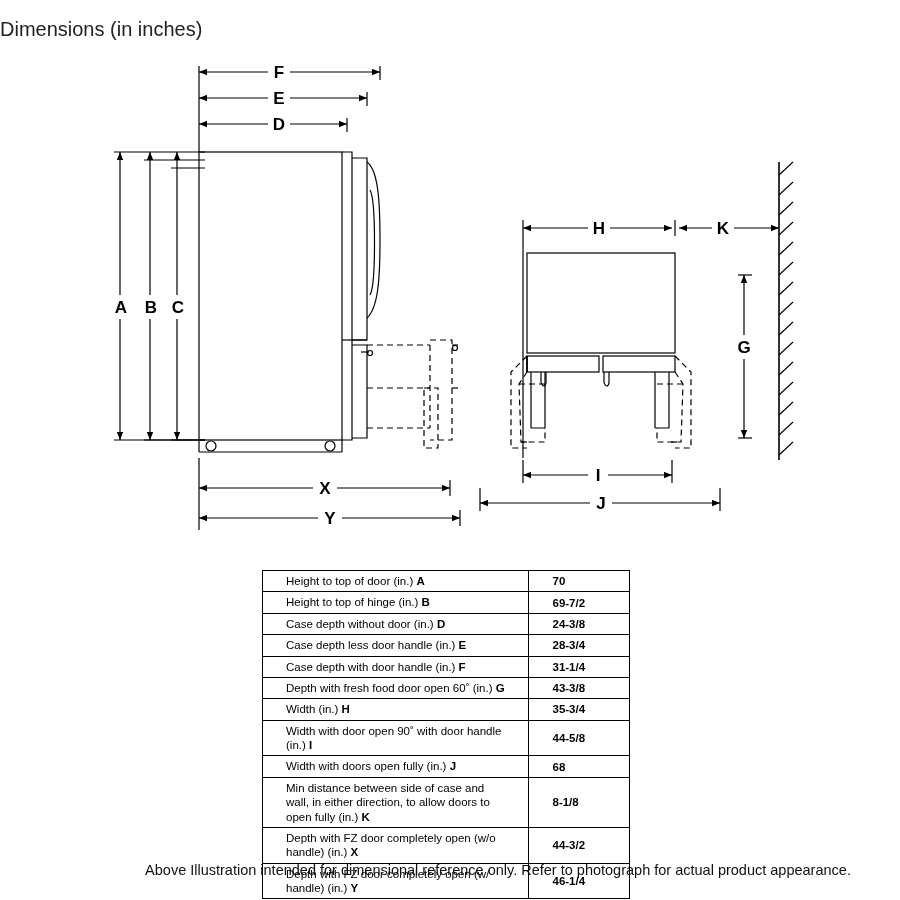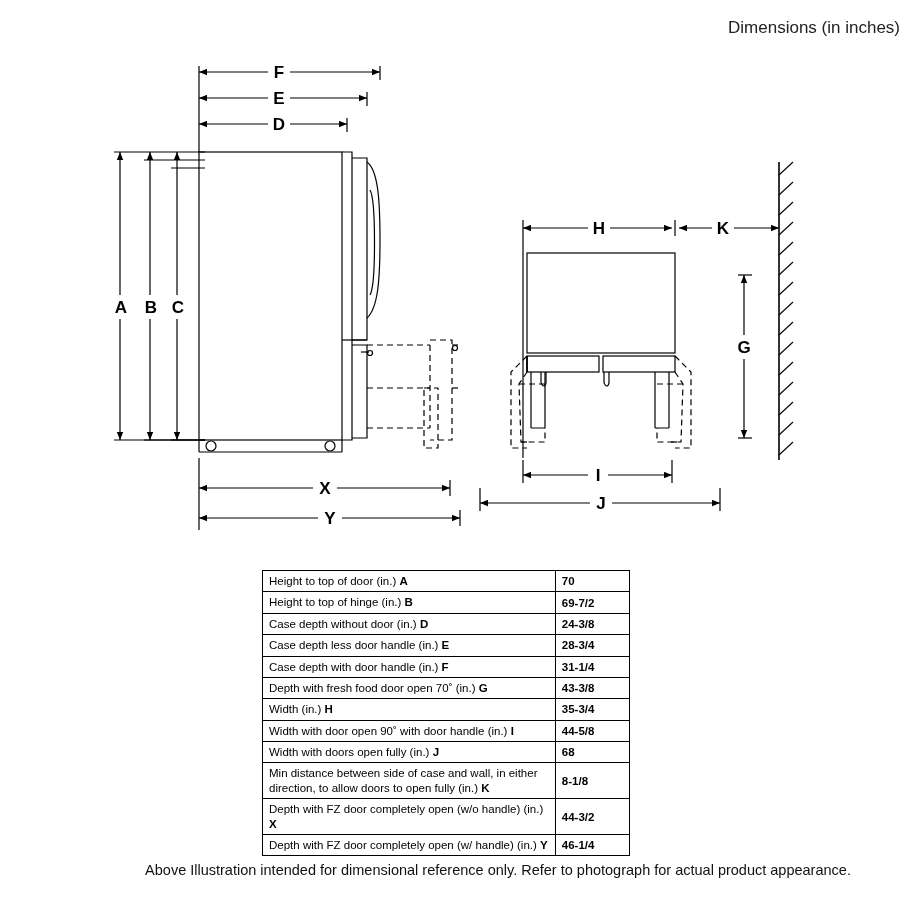--- a/index.html
+++ b/index.html
@@ -18,22 +18,22 @@
   #page {
     position: relative;
     width: 900px;
     height: 900px;
   }
   .title {
     position: absolute;
     top: 18px;
     left: 0;
     width: 900px;
-    text-align: right;
-    font-size: 17px;
+    text-align: left;
+    font-size: 20px;
     color: #222;
   }
   .footer {
     position: absolute;
     bottom: 22px;
     left: 0;
     width: 900px;
     text-align: center;
     font-size: 14.5px;
     color: #111;
@@ -54,21 +54,21 @@
   .spec-table {
     position: absolute;
     left: 262px;
     top: 570px;
     width: 368px;
     border-collapse: collapse;
     font-size: 11.5px;
   }
   .spec-table td {
     border: 1px solid #000;
-    padding: 3px 6px;
+    padding: 3px 23px;
     vertical-align: middle;
   }
   .spec-table td.desc {
     width: 302px;
     line-height: 1.25;
   }
   .spec-table td.val {
     text-align: left;
     font-weight: bold;
     width: 64px;
@@ -266,21 +266,21 @@
       </tr>
       <tr>
         <td class="desc"><span>Case depth less door handle (in.)</span> <b>E</b></td>
         <td class="val">28-3/4</td>
       </tr>
       <tr>
         <td class="desc"><span>Case depth with door handle (in.)</span> <b>F</b></td>
         <td class="val">31-1/4</td>
       </tr>
       <tr>
-        <td class="desc"><span>Depth with fresh food door open 70˚ (in.)</span> <b>G</b></td>
+        <td class="desc"><span>Depth with fresh food door open 60˚ (in.)</span> <b>G</b></td>
         <td class="val">43-3/8</td>
       </tr>
       <tr>
         <td class="desc"><span>Width (in.)</span> <b>H</b></td>
         <td class="val">35-3/4</td>
       </tr>
       <tr>
         <td class="desc"><span>Width with door open 90˚ with door handle (in.)</span> <b>I</b></td>
         <td class="val">44-5/8</td>
       </tr>

